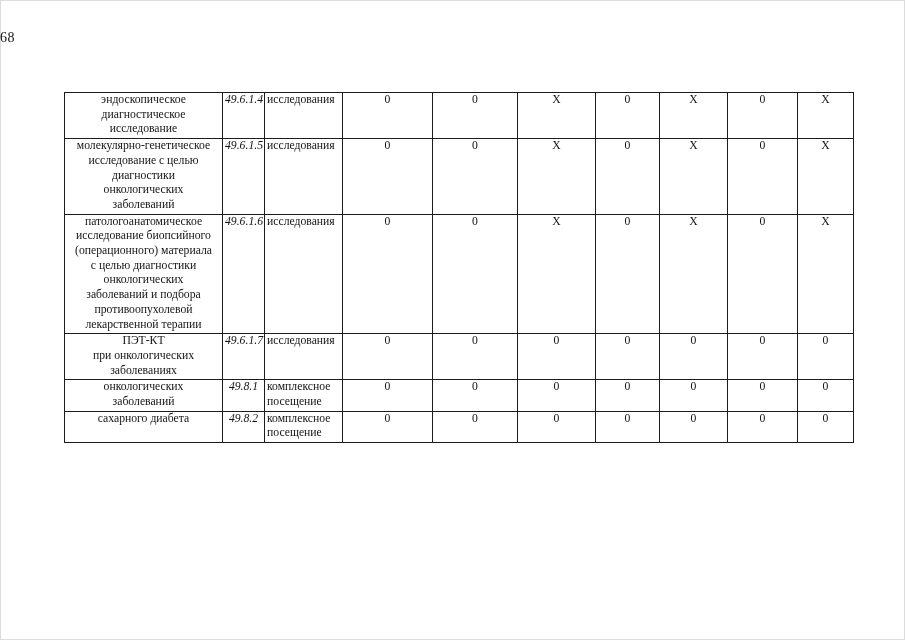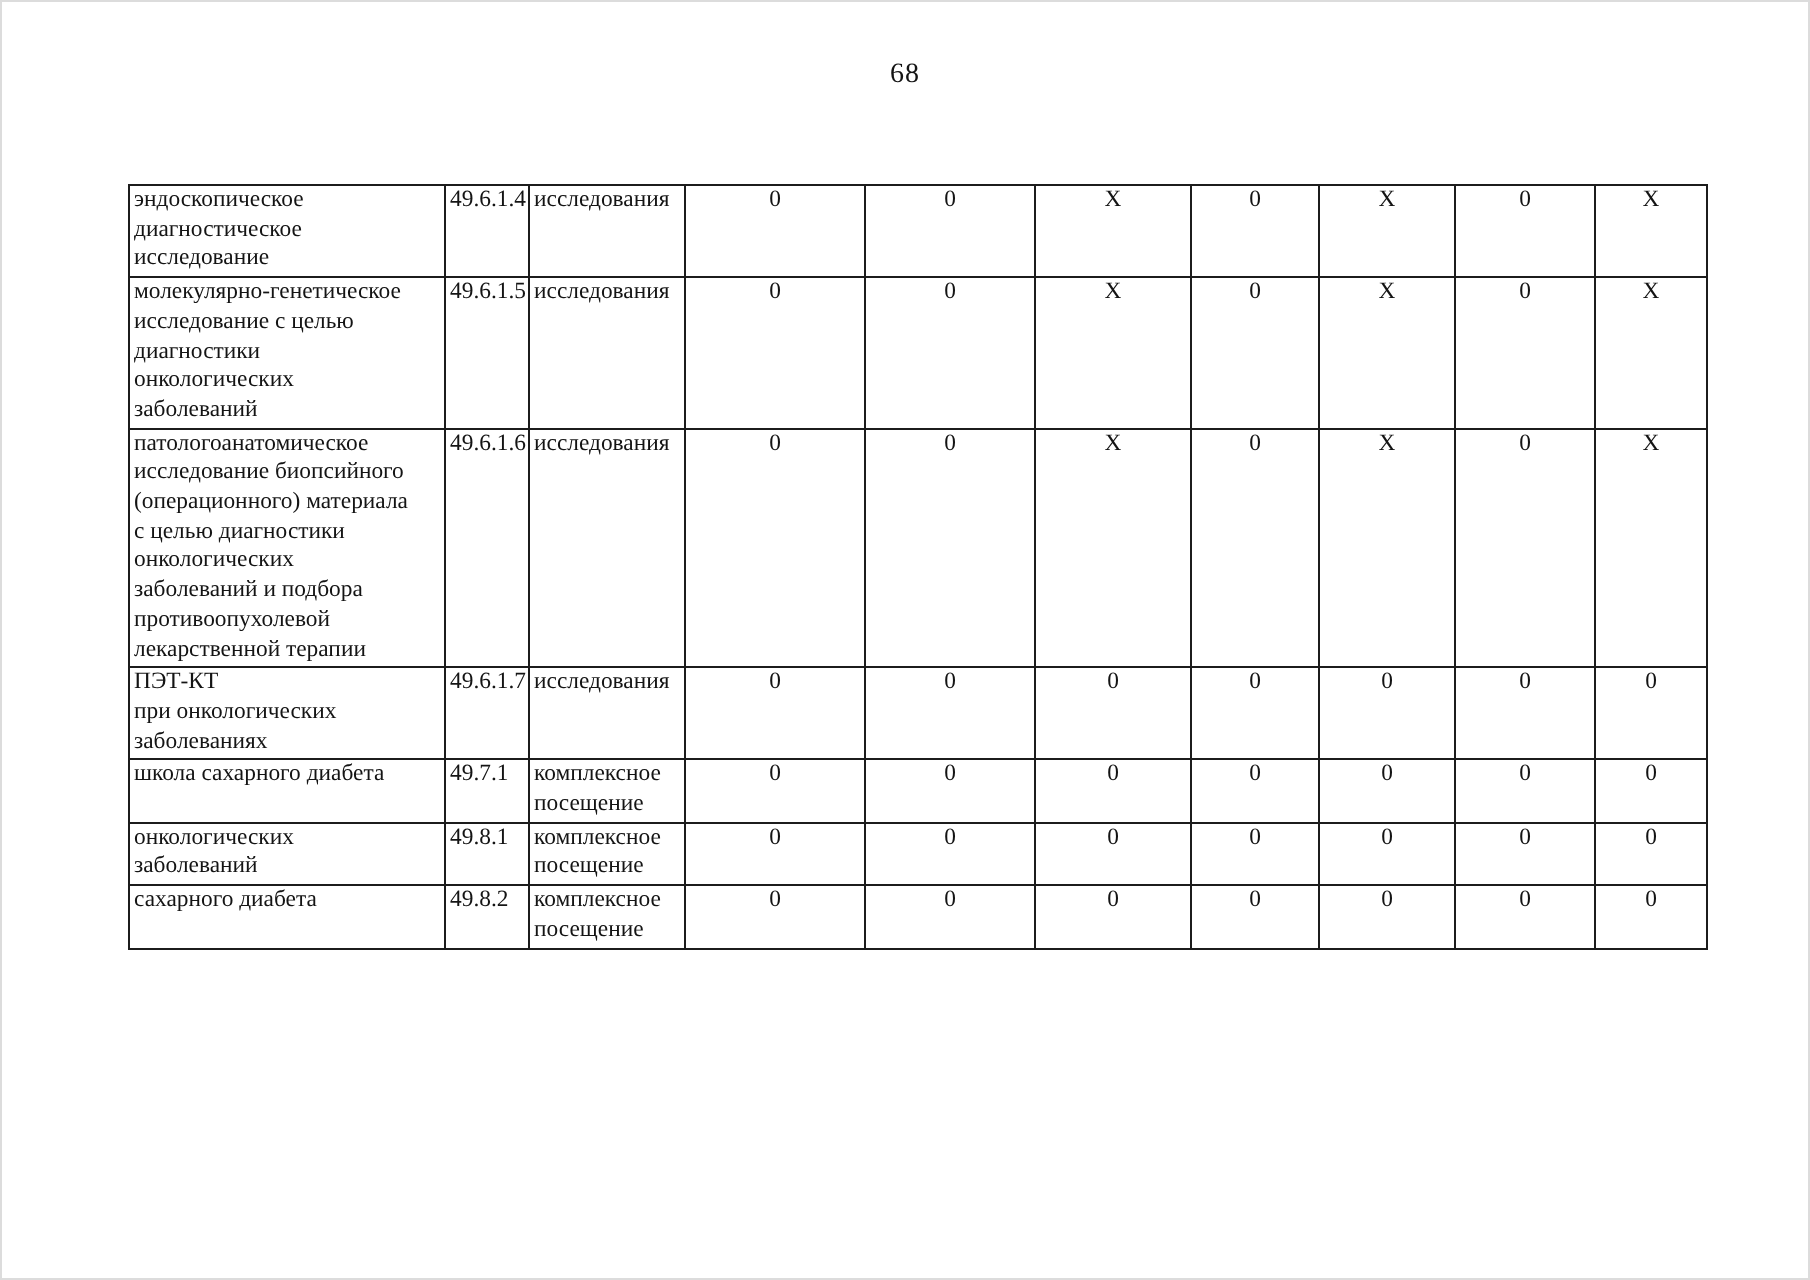--- a/index.html
+++ b/index.html
@@ -12,43 +12,43 @@
     font-family: "Liberation Serif", serif;
     color: #141414;
     box-shadow: inset 0 0 0 1px #dcdcdc;
     overflow: hidden;
   }
   .page-number {
     position: absolute;
     top: 30px;
     left: 0;
     right: 0;
-    text-align: center;
+    text-align: left;
     font-size: 14px;
     letter-spacing: 0.5px;
   }
   table.doc-table {
     position: absolute;
     left: 64px;
     top: 92px;
     border-collapse: collapse;
     table-layout: fixed;
     width: 789px;
   }
   table.doc-table td {
     border: 1px solid #1c1c1c;
     vertical-align: top;
     font-size: 11.7px;
     line-height: 14.7px;
     padding: 0 2px 1px 2px;
     white-space: pre-line;
     overflow: hidden;
   }
-  td.cell-name  { text-align: left; padding-left: 3px; }
-  td.cell-code  { text-align: left; padding-left: 0; padding-right: 0; }
+  td.cell-name  { text-align: center; padding-left: 3px; }
+  td.cell-code  { text-align: center; padding-left: 0; padding-right: 0; font-style: italic; }
   td.cell-unit  { text-align: left; }
   td.cell-value { text-align: center; }
 </style>
 </head>
 <body>
 
 <div class="page-number">68</div>
 
 <table class="doc-table">
   <colgroup>
@@ -121,33 +121,20 @@
         <td class="cell-unit">исследования</td>
         <td class="cell-value">0</td>
         <td class="cell-value">0</td>
         <td class="cell-value">0</td>
         <td class="cell-value">0</td>
         <td class="cell-value">0</td>
         <td class="cell-value">0</td>
         <td class="cell-value">0</td>
       </tr>
       <tr>
-        <td class="cell-name">школа сахарного диабета</td>
-        <td class="cell-code">49.7.1</td>
-        <td class="cell-unit">комплексное
-посещение</td>
-        <td class="cell-value">0</td>
-        <td class="cell-value">0</td>
-        <td class="cell-value">0</td>
-        <td class="cell-value">0</td>
-        <td class="cell-value">0</td>
-        <td class="cell-value">0</td>
-        <td class="cell-value">0</td>
-      </tr>
-      <tr>
         <td class="cell-name">онкологических
 заболеваний</td>
         <td class="cell-code">49.8.1</td>
         <td class="cell-unit">комплексное
 посещение</td>
         <td class="cell-value">0</td>
         <td class="cell-value">0</td>
         <td class="cell-value">0</td>
         <td class="cell-value">0</td>
         <td class="cell-value">0</td>

